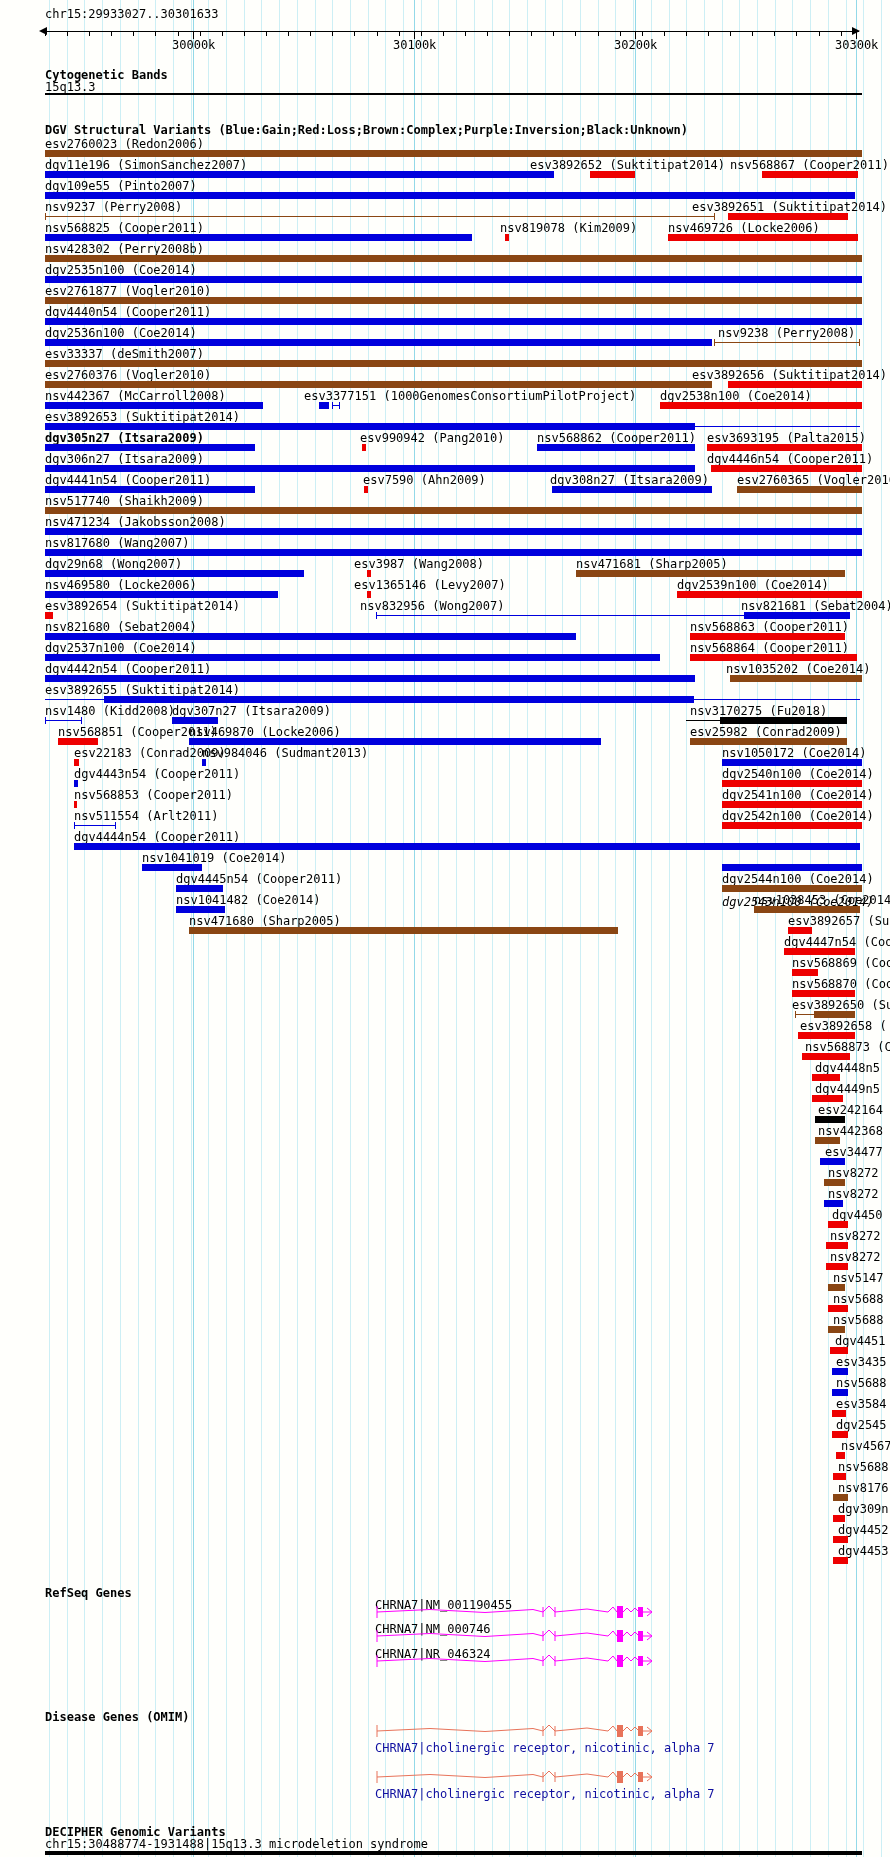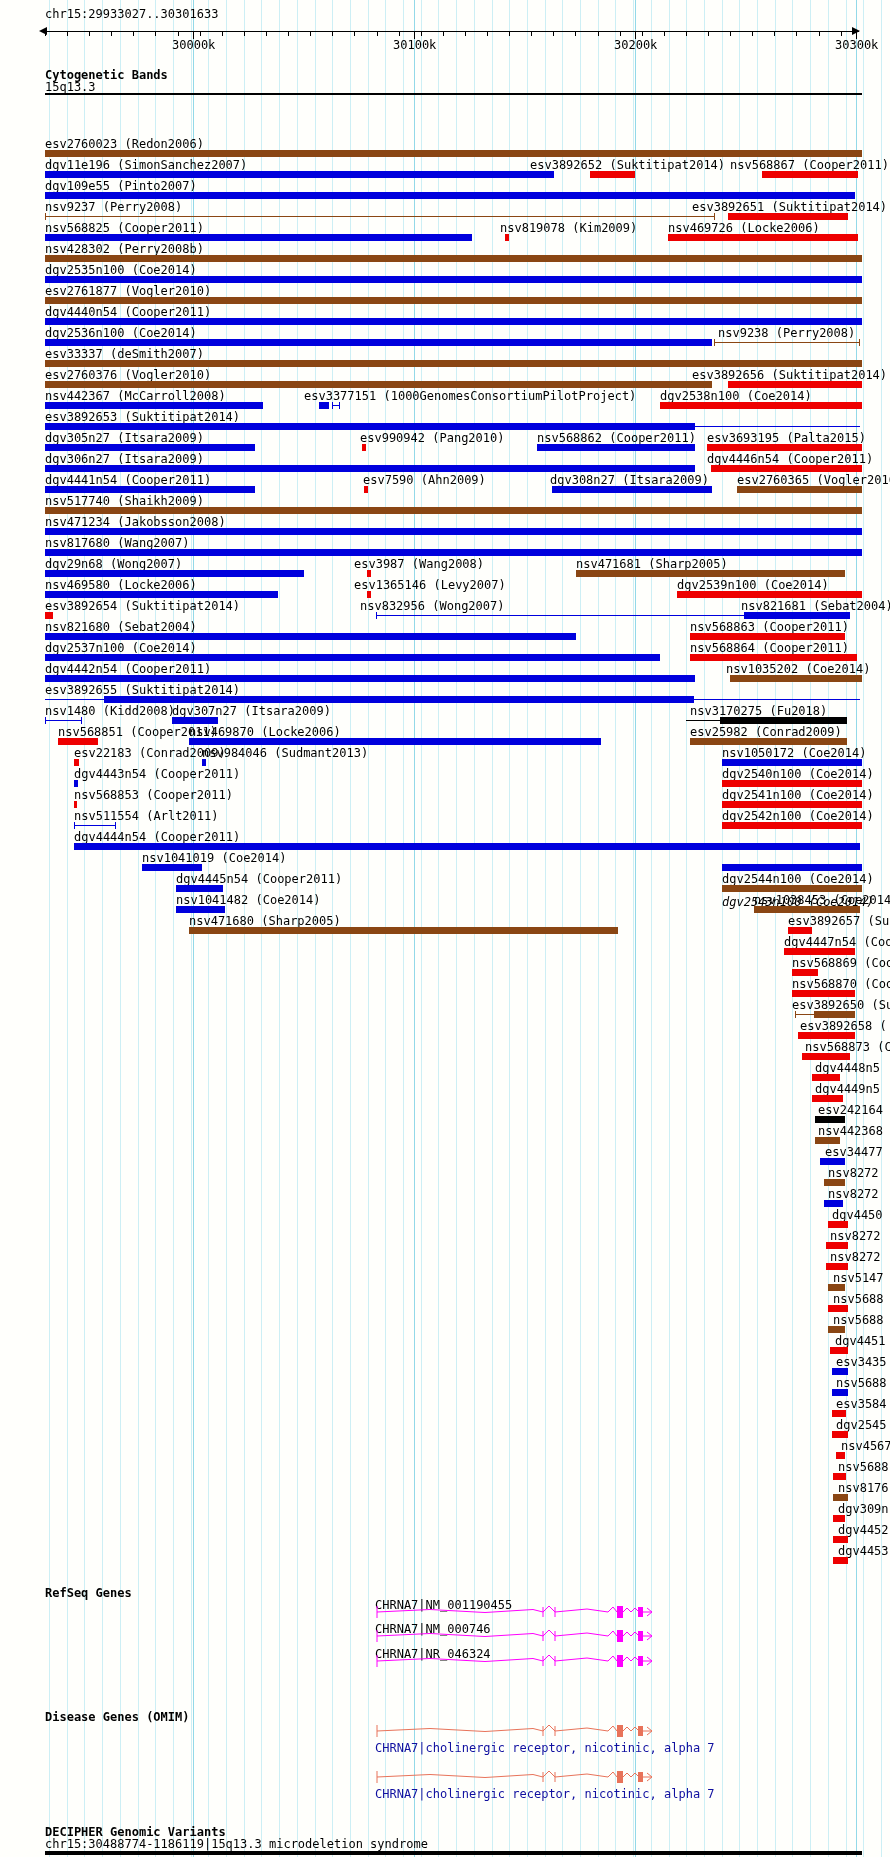--- a/index.html
+++ b/index.html
@@ -132,20 +132,21 @@
         <div class="ticklbl" style="left: 614px; top: 38px;">30200k</div>
         <div class="rtick" style="left: 856px; top: 31px; height: 8px;"></div>
         <div class="ticklbl" style="left: 835px; top: 38px;">30300k</div>
       </div>
   </div>
 
   <div class="hdr" style="left:45px;top:68px;">Cytogenetic Bands</div>
   <div class="lbl" style="left:45px;top:81px;">15q13.3</div>
   <div class="band-line" style="left:45px;top:93px;width:817px;height:2px;"></div>
 
+  <div class="hdr" style="left:45px;top:123px;">DGV Structural Variants (Blue:Gain;Red:Loss;Brown:Complex;Purple:Inversion;Black:Unknown)</div>
   <div id="dgv-rows">
       <div class="lbl" style="left: 45px; top: 138px;">esv2760023 (Redon2006)</div>
       <div class="bar" style="left: 45px; top: 150px; width: 817px; height: 7px; background: rgb(138, 70, 19);"></div>
       <div class="lbl" style="left: 45px; top: 159px;">dgv11e196 (SimonSanchez2007)</div>
       <div class="bar" style="left: 45px; top: 171px; width: 509px; height: 7px; background: rgb(0, 0, 221);"></div>
       <div class="lbl" style="left: 530px; top: 159px; text-align: center;">esv3892652 (Suktitipat2014)</div>
       <div class="bar" style="left: 590px; top: 171px; width: 45px; height: 7px; background: rgb(238, 0, 0);"></div>
       <div class="lbl" style="left: 730px; top: 159px;">nsv568867 (Cooper2011)</div>
       <div class="bar" style="left: 762px; top: 171px; width: 96px; height: 7px; background: rgb(238, 0, 0);"></div>
       <div class="lbl" style="left: 45px; top: 180px;">dgv109e55 (Pinto2007)</div>
@@ -187,21 +188,21 @@
       <div class="lbl" style="left: 304px; top: 390px;">esv3377151 (1000GenomesConsortiumPilotProject)</div>
       <div class="bar" style="left: 319px; top: 402px; width: 10px; height: 7px; background: rgb(0, 0, 221);"></div>
       <div class="bar" style="left: 332px; top: 405px; width: 8px; height: 1px; background: rgb(0, 0, 221);"></div>
       <div class="bar" style="left: 332px; top: 402px; width: 1px; height: 7px; background: rgb(0, 0, 221);"></div>
       <div class="bar" style="left: 339px; top: 402px; width: 1px; height: 7px; background: rgb(0, 0, 221);"></div>
       <div class="lbl" style="left: 660px; top: 390px;">dgv2538n100 (Coe2014)</div>
       <div class="bar" style="left: 660px; top: 402px; width: 202px; height: 7px; background: rgb(238, 0, 0);"></div>
       <div class="lbl" style="left: 45px; top: 411px;">esv3892653 (Suktitipat2014)</div>
       <div class="bar" style="left: 45px; top: 423px; width: 650px; height: 7px; background: rgb(0, 0, 221);"></div>
       <div class="bar" style="left: 695px; top: 426px; width: 165px; height: 1px; background: rgb(0, 0, 221);"></div>
-      <div class="lbl" style="left: 45px; top: 432px;">dgv305n27 (Itsara2009)</div>
+      <div class="lbl" style="left: 45px; top: 432px; font-weight: bold;">dgv305n27 (Itsara2009)</div>
       <div class="bar" style="left: 45px; top: 444px; width: 210px; height: 7px; background: rgb(0, 0, 221);"></div>
       <div class="lbl" style="left: 360px; top: 432px;">esv990942 (Pang2010)</div>
       <div class="bar" style="left: 362px; top: 444px; width: 4px; height: 7px; background: rgb(238, 0, 0);"></div>
       <div class="lbl" style="left: 537px; top: 432px;">nsv568862 (Cooper2011)</div>
       <div class="bar" style="left: 537px; top: 444px; width: 158px; height: 7px; background: rgb(0, 0, 221);"></div>
       <div class="lbl" style="left: 707px; top: 432px;">esv3693195 (Palta2015)</div>
       <div class="bar" style="left: 707px; top: 444px; width: 155px; height: 7px; background: rgb(238, 0, 0);"></div>
       <div class="lbl" style="left: 45px; top: 453px;">dgv306n27 (Itsara2009)</div>
       <div class="bar" style="left: 45px; top: 465px; width: 650px; height: 7px; background: rgb(0, 0, 221);"></div>
       <div class="lbl" style="left: 707px; top: 453px;">dgv4446n54 (Cooper2011)</div>
@@ -431,16 +432,16 @@
         <path d="M233 9 L238 4 L242 9" fill="none" stroke="currentColor"></path>
         <rect x="242" y="3" width="6" height="12" fill="currentColor"></rect>
         <path d="M248 9 L252 5 L256 9 M256 9 L260 5 L264 9" fill="none" stroke="currentColor"></path>
         <rect x="263" y="4" width="5" height="10" fill="currentColor"></rect>
         <path d="M268 9 L277 9 M277 9 L272 5 M277 9 L272 13" fill="none" stroke="currentColor"></path>
       </svg>
     </div>
   <div class="lbl omim-lbl" style="left:375px;top:1788px;">CHRNA7|cholinergic receptor, nicotinic, alpha 7</div>
 
   <div class="hdr" style="left:45px;top:1825px;">DECIPHER Genomic Variants</div>
-  <div class="lbl" style="left:45px;top:1838px;">chr15:30488774-1186119|15q13.3 microdeletion syndrome</div>
+  <div class="lbl" style="left:45px;top:1838px;">chr15:30488774-1931488|15q13.3 microdeletion syndrome</div>
   <div class="bar" style="left:45px;top:1851px;width:817px;height:4px;background:#000;"></div>
 
 </div>
 
 </body></html>

